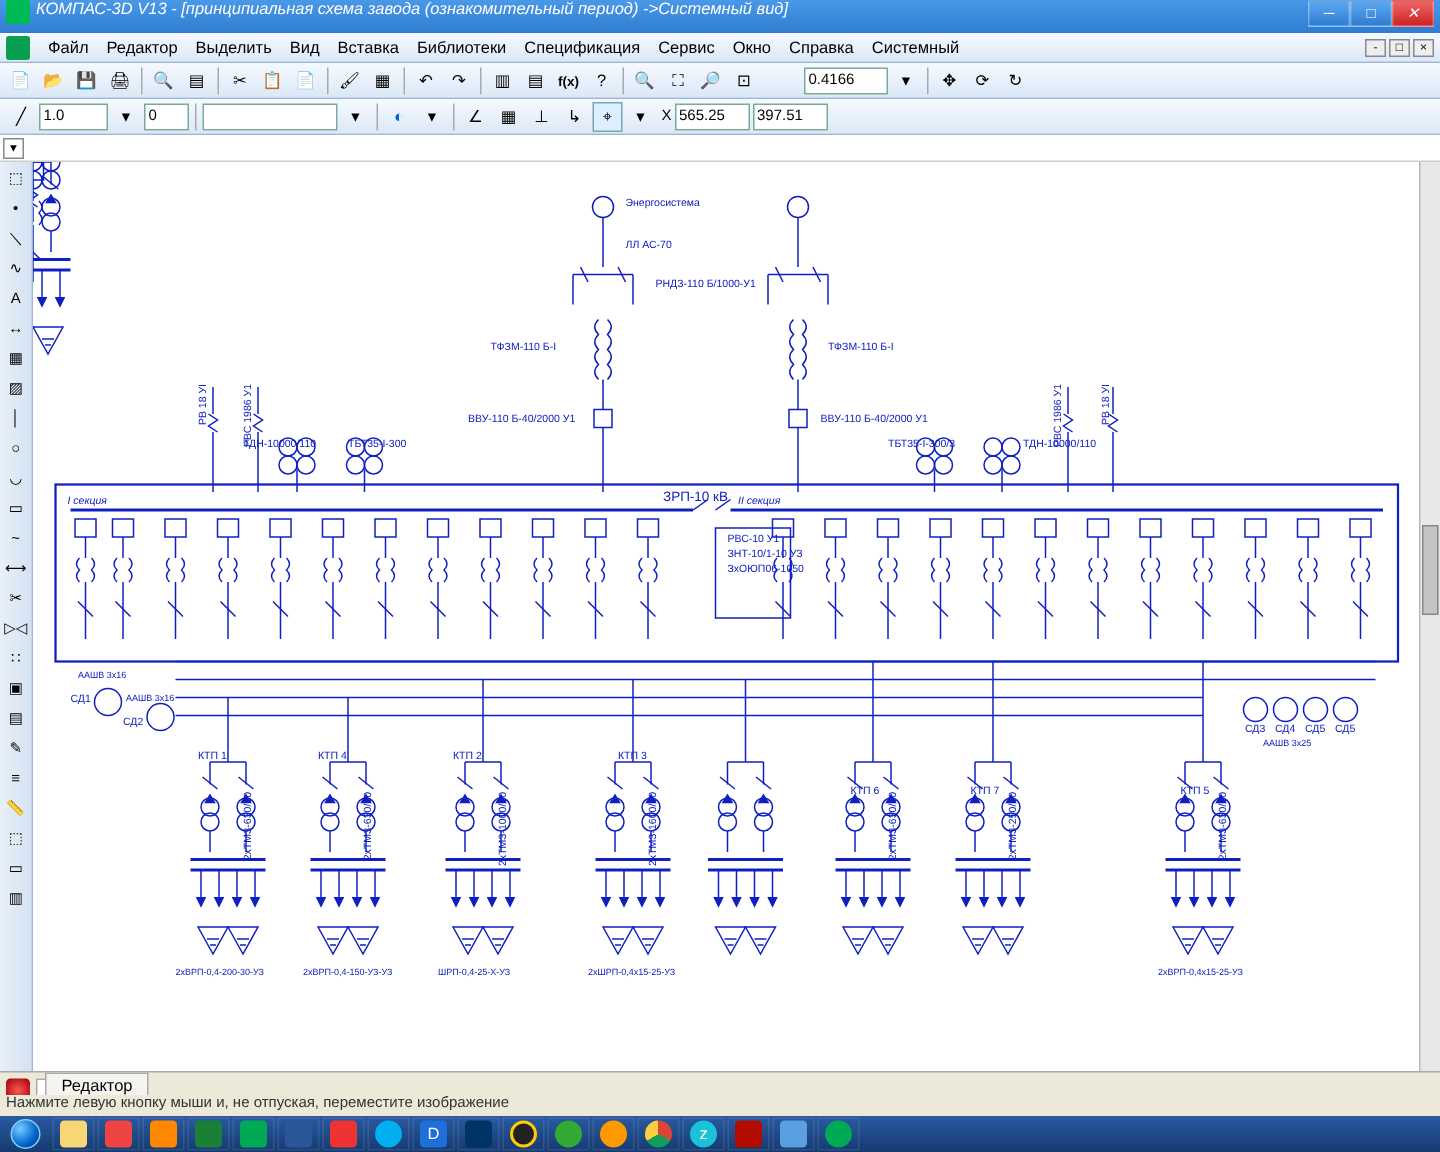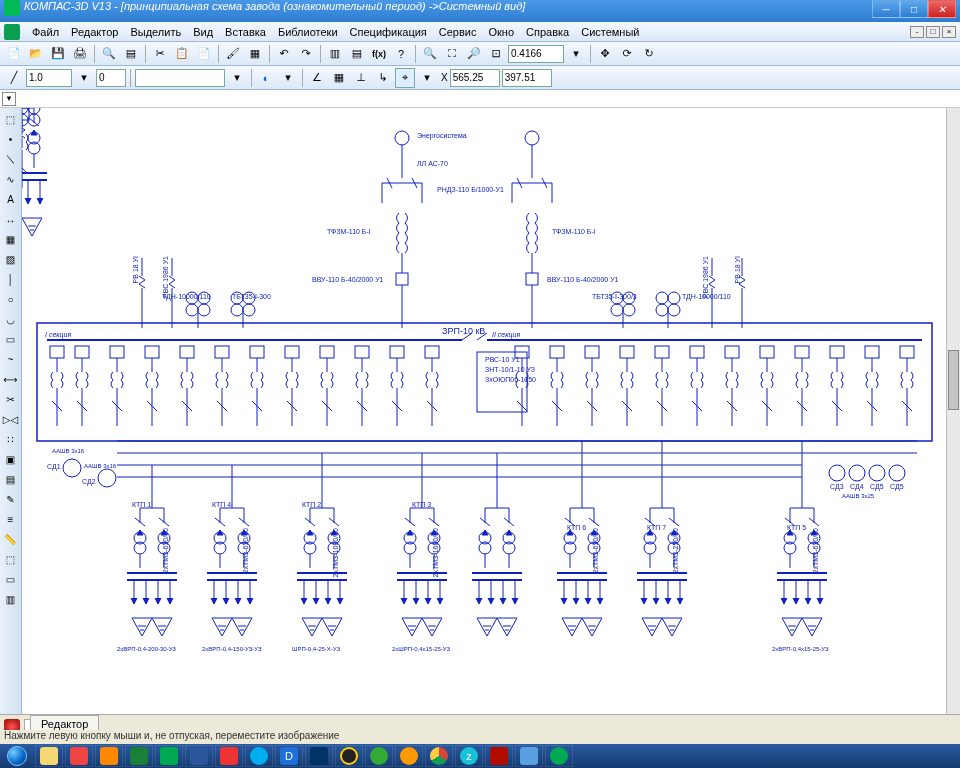--- a/index.html
+++ b/index.html
@@ -113,21 +113,21 @@
   <div class="tsep"></div>
   <div class="tbtn">▥</div>
   <div class="tbtn">▤</div>
   <div class="tbtn" style="font-size:9px;font-weight:bold;">f(x)</div>
   <div class="tbtn">?</div>
   <div class="tsep"></div>
   <div class="tbtn">🔍</div>
   <div class="tbtn">⛶</div>
   <div class="tbtn">🔎</div>
   <div class="tbtn">⊡</div>
-  <input class="tinput" style="width: 56px;" value="0.4166">
+  <input class="tinput" style="width: 56px; margin-left: 28px;" value="0.4166">
   <div class="tbtn">▾</div>
   <div class="tsep"></div>
   <div class="tbtn">✥</div>
   <div class="tbtn">⟳</div>
   <div class="tbtn">↻</div>
 </div>
 
 <div class="toolbar">
   <div class="tbtn">╱</div>
   <input class="tinput" style="width: 46px;" value="1.0">

